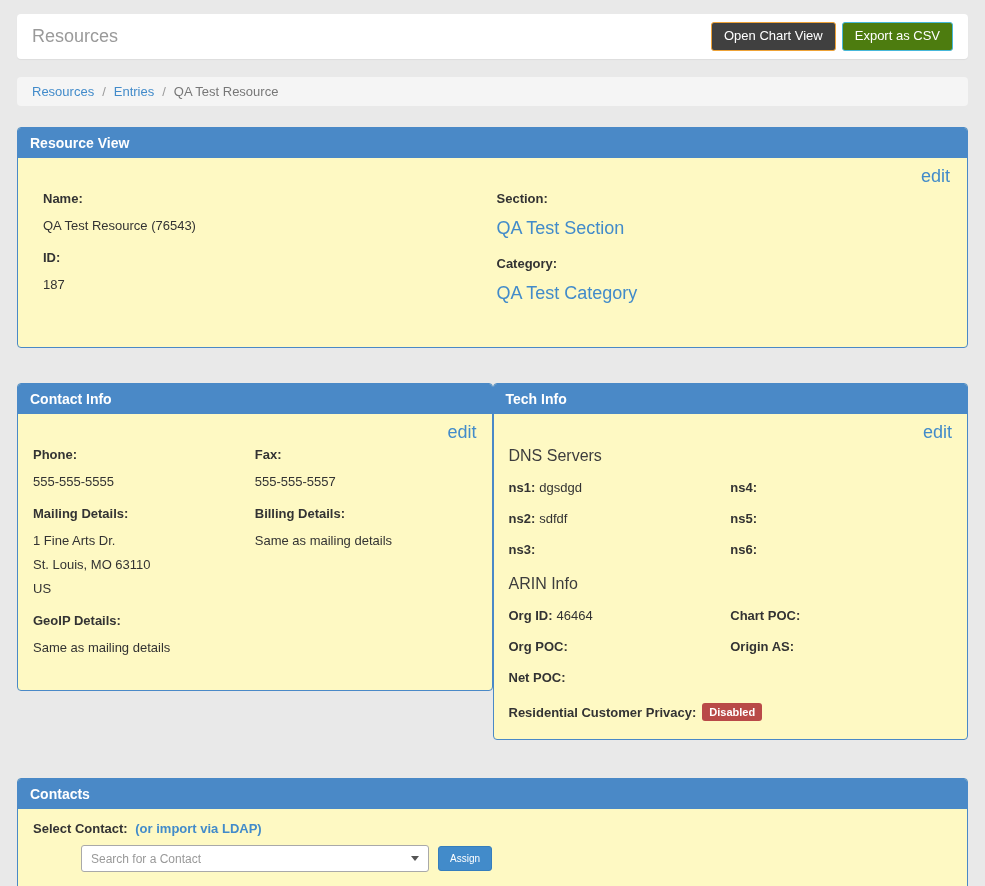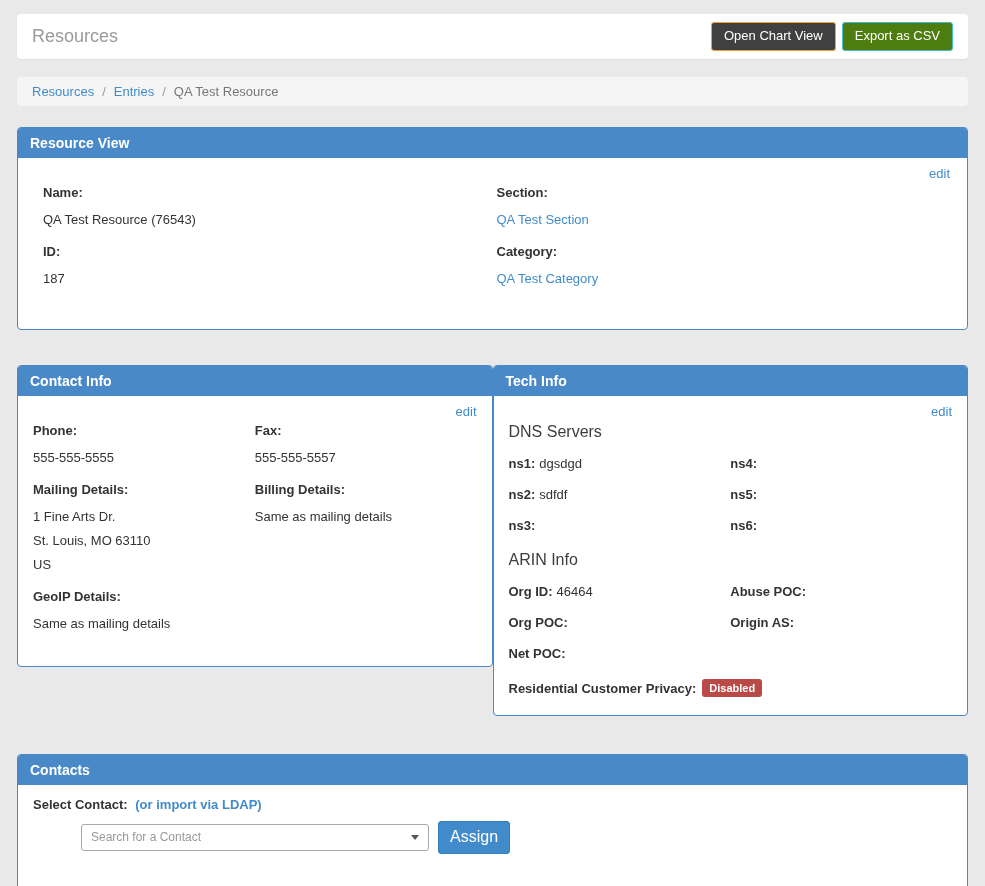--- a/index.html
+++ b/index.html
@@ -52,34 +52,34 @@
   }
   .breadcrumb li { display: flex; align-items: center; }
   .breadcrumb li + li::before { content: "/"; color: #9a9a9a; padding: 0 8px; }
   .breadcrumb a { color: #428bca; text-decoration: none; cursor: pointer; }
   .breadcrumb .active { color: #777; }
 
   
   .panel {
     border: 1px solid #4a89c7;
     border-radius: 4px;
-    background: #ffffff;
+    background: #fef9c3;
   }
   .panel-heading {
     background: #4a89c7;
     color: #fff;
     font-weight: bold;
     font-size: 14px;
     padding: 7px 12px;
     border-radius: 3px 3px 0 0;
   }
   .panel-body { padding: 8px 15px 18px 15px; }
   .rv-body { padding: 8px 17px 26px 25px; }
   .edit-row { text-align: right; margin-bottom: 4px; }
-  .edit-link, .link { color: #428bca; text-decoration: none; cursor: pointer; font-size: 13px; }
+  .edit-link, .link { color: #428bca; text-decoration: none; cursor: pointer; font-size: 18px; }
 
   .mb-resource { margin-bottom: 35px; }
   .panel-row { display: flex; align-items: flex-start; margin-bottom: 38px; }
   .panel-row .panel { flex: 1; }
 
   .two-col { display: flex; }
   .two-col > .col { flex: 1; min-width: 0; }
 
   .field { margin-bottom: 17px; }
   .field-label { font-weight: bold; margin-bottom: 12px; }
@@ -122,21 +122,21 @@
     padding: 0 9px;
     cursor: pointer;
   }
   .select-placeholder { color: #999; font-size: 12px; }
   .caret {
     width: 0; height: 0;
     border-left: 4px solid transparent;
     border-right: 4px solid transparent;
     border-top: 5px solid #555;
   }
-  .btn-sm { padding: 5px 11px; font-size: 16px; }
+  .btn-sm { padding: 5px 11px; font-size: 10px; }
 </style>
 </head>
 <body>
 
 <div class="page">
 
   <div class="header-card">
     <span class="page-title">Resources</span>
     <div class="header-buttons">
       <button class="btn btn-warning">Open Chart View</button>
@@ -233,21 +233,21 @@
           <div class="kv"><span class="kv-label">ns4:</span><span class="kv-value"></span></div>
           <div class="kv"><span class="kv-label">ns2:</span><span class="kv-value">sdfdf</span></div>
           <div class="kv"><span class="kv-label">ns5:</span><span class="kv-value"></span></div>
           <div class="kv"><span class="kv-label">ns3:</span><span class="kv-value"></span></div>
           <div class="kv"><span class="kv-label">ns6:</span><span class="kv-value"></span></div>
         </div>
 
         <h4 class="section-heading">ARIN Info</h4>
         <div class="kv-grid">
           <div class="kv"><span class="kv-label">Org ID:</span><span class="kv-value">46464</span></div>
-          <div class="kv"><span class="kv-label">Abuse POC:</span><span class="kv-value"></span></div>
+          <div class="kv"><span class="kv-label">Chart POC:</span><span class="kv-value"></span></div>
           <div class="kv"><span class="kv-label">Org POC:</span><span class="kv-value"></span></div>
           <div class="kv"><span class="kv-label">Origin AS:</span><span class="kv-value"></span></div>
           <div class="kv"><span class="kv-label">Net POC:</span><span class="kv-value"></span></div>
         </div>
 
         <div class="privacy-row">
           <span class="kv-label">Residential Customer Privacy:</span>
           <span class="badge-danger">Disabled</span>
         </div>
       </div>

